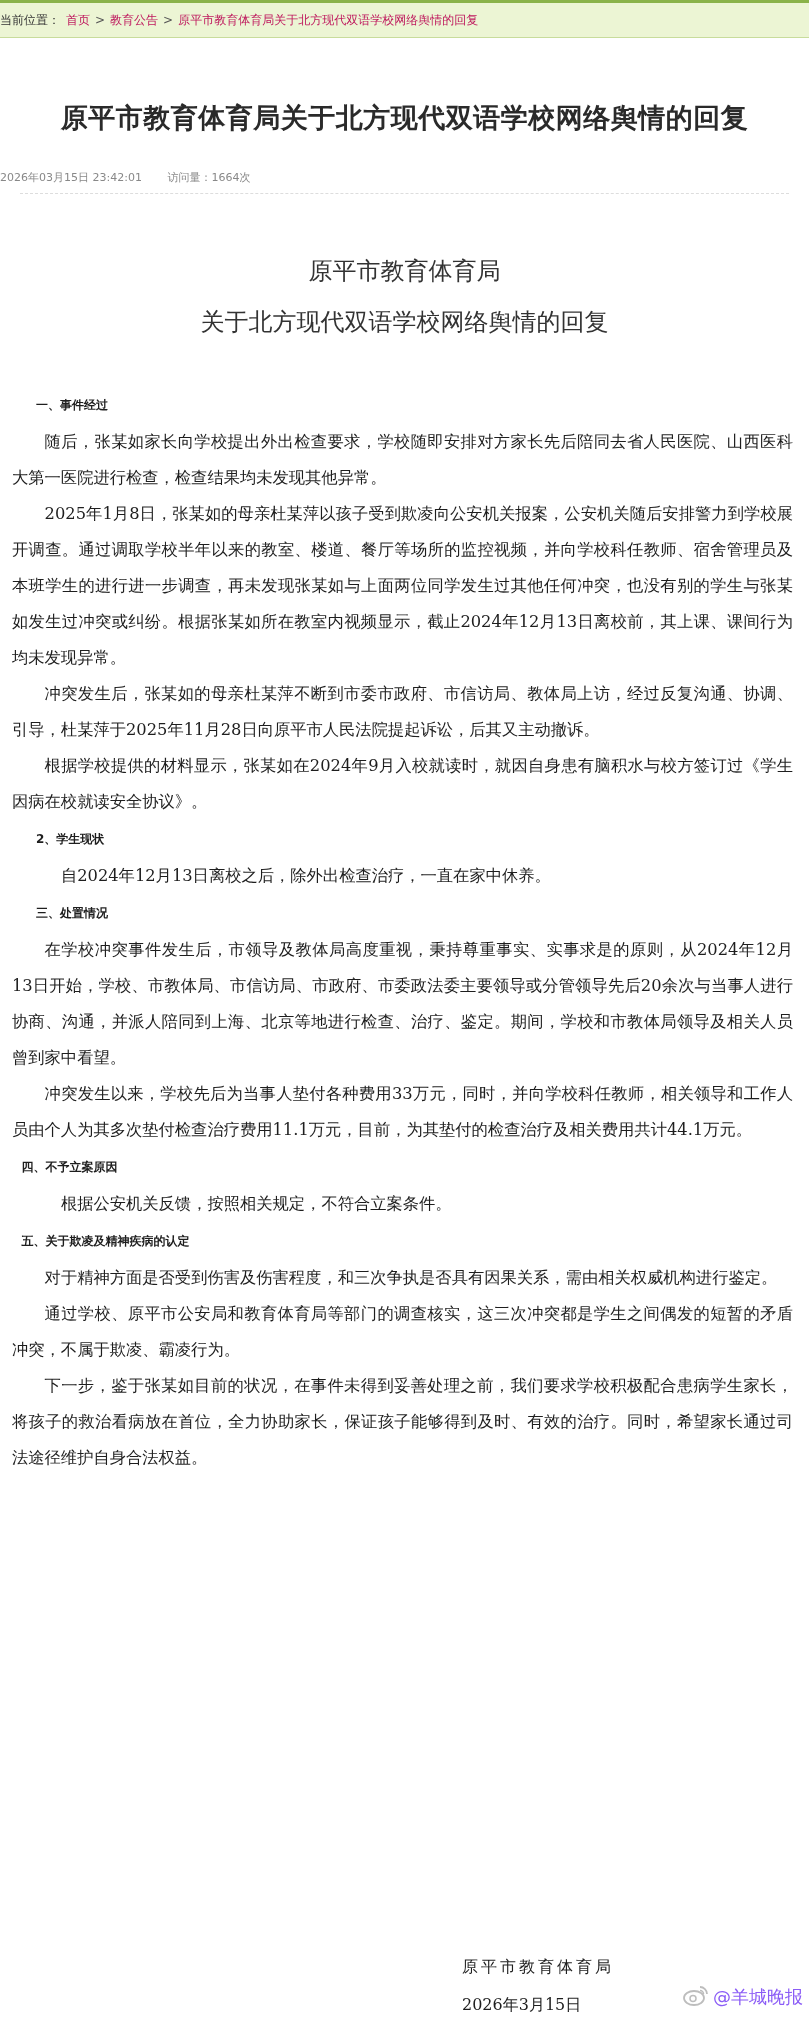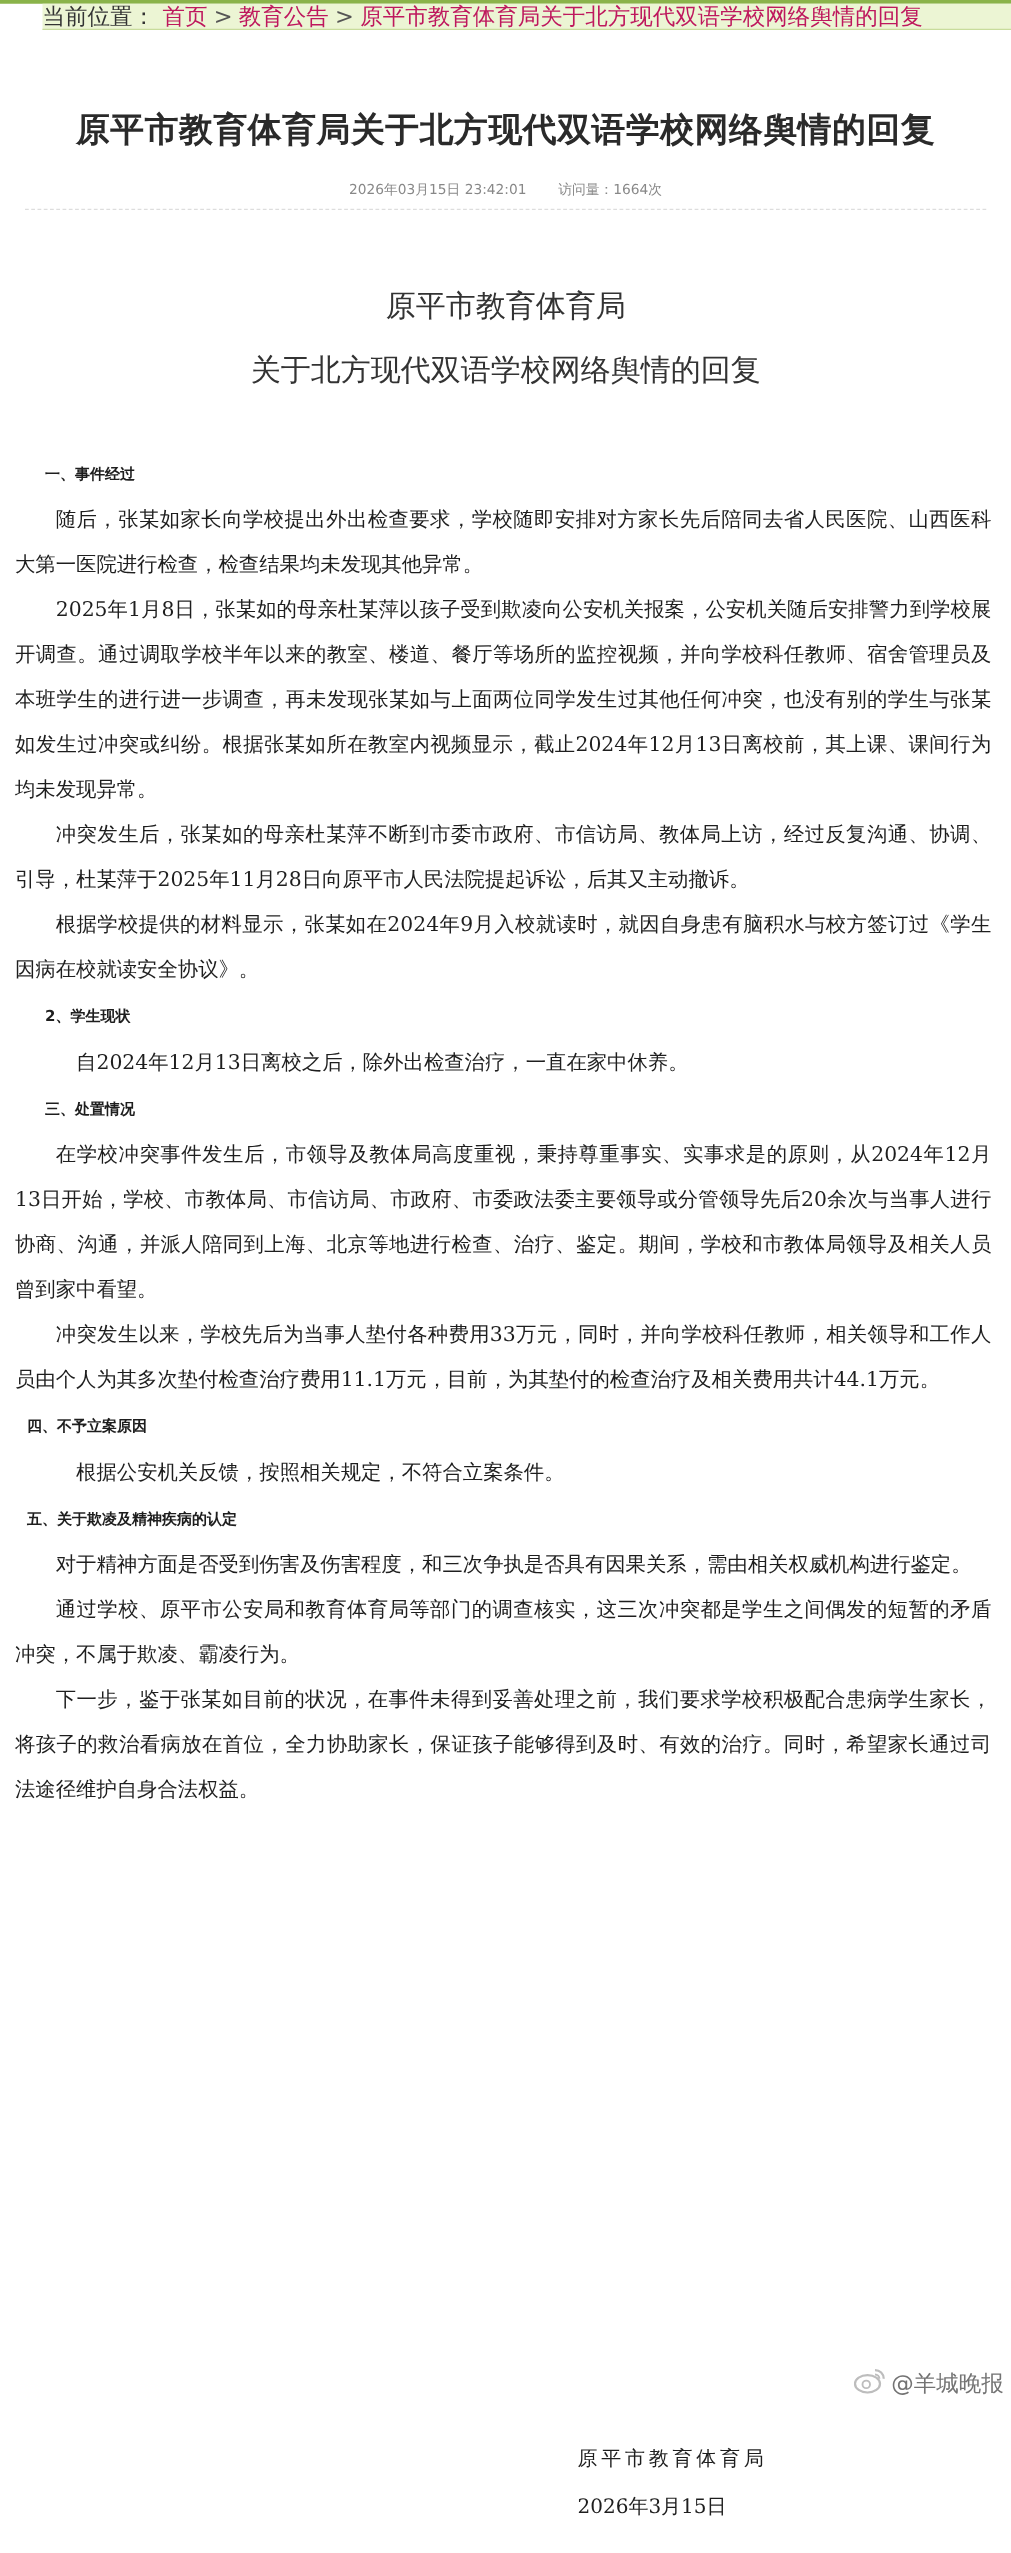--- a/index.html
+++ b/index.html
@@ -2,34 +2,34 @@
 <html><head>
 <meta charset="utf-8">
 <style>
   * { box-sizing: border-box; margin: 0; padding: 0; }
   html, body { width: 809px; background: #ffffff; }
   body { font-family: "DejaVu Sans", "Liberation Sans", sans-serif; color: #222; }
   .page { width: 809px; height: 2042px; position: relative; overflow: hidden; background: #fff; }
 
   .topline { height: 3px; background: #8ab34a; }
   .breadcrumb {
-    height: 21px; background: #ecf5d4; border-bottom: 1px solid #c8dc9c;
-    display: flex; align-items: center; padding-left: 0; font-size: 18px; color: #333;
-    white-space: nowrap; overflow: hidden; margin-left: 34px;
+    height: 35px; background: #ecf5d4; border-bottom: 1px solid #c8dc9c;
+    display: flex; align-items: center; padding-left: 0; font-size: 12px; color: #333;
+    white-space: nowrap; overflow: hidden;
   }
   .breadcrumb .sep { margin: 0 5px; color: #555; }
   .breadcrumb a { color: #be185d; text-decoration: none; }
   .breadcrumb .label { margin-right: 6px; }
 
   .head-title {
     margin-top: 62px; text-align: center; font-size: 27px; font-weight: bold; color: #2a2a2a;
     letter-spacing: 0.5px; white-space: nowrap;
   }
   .meta {
-    margin-top: 22px; text-align: center; font-size: 11px; color: #888;
+    margin-top: 34px; text-align: left; font-size: 11px; color: #888;
   }
   .meta span + span { margin-left: 22px; }
   .meta-rule { margin: 8px 20px 0; border-bottom: 1px dashed #ddd; }
 
   .doc { padding: 0 12px 0 12px; }
   .doc-title {
     margin-top: 52px; text-align: center; font-size: 24px; color: #333; line-height: 51px;
   }
   .doc-body {
     margin-top: 38px;
@@ -46,22 +46,22 @@
   .doc-body h3.out { padding-left: 0.8em; }
 
   .signature {
     position: absolute; left: 462px; top: 1948px;
     font-family: "DejaVu Serif", "Liberation Serif", serif; font-size: 16px; color: #1e1e1e;
     line-height: 38px;
   }
   .signature .org { letter-spacing: 3px; }
 
   .watermark {
-    position: absolute; right: 6px; top: 1893px; display: flex; align-items: center;
-    color: #737373; font-size: 18px; font-family: "DejaVu Sans", sans-serif;
+    position: absolute; right: 6px; top: 1984px; display: flex; align-items: center;
+    color: #8b5cf6; font-size: 18px; font-family: "DejaVu Sans", sans-serif;
   }
   .watermark svg { margin-right: 4px; }
 </style>
 </head>
 <body>
 
 <div class="page">
   <div class="topline"></div>
 
   <nav class="breadcrumb">

